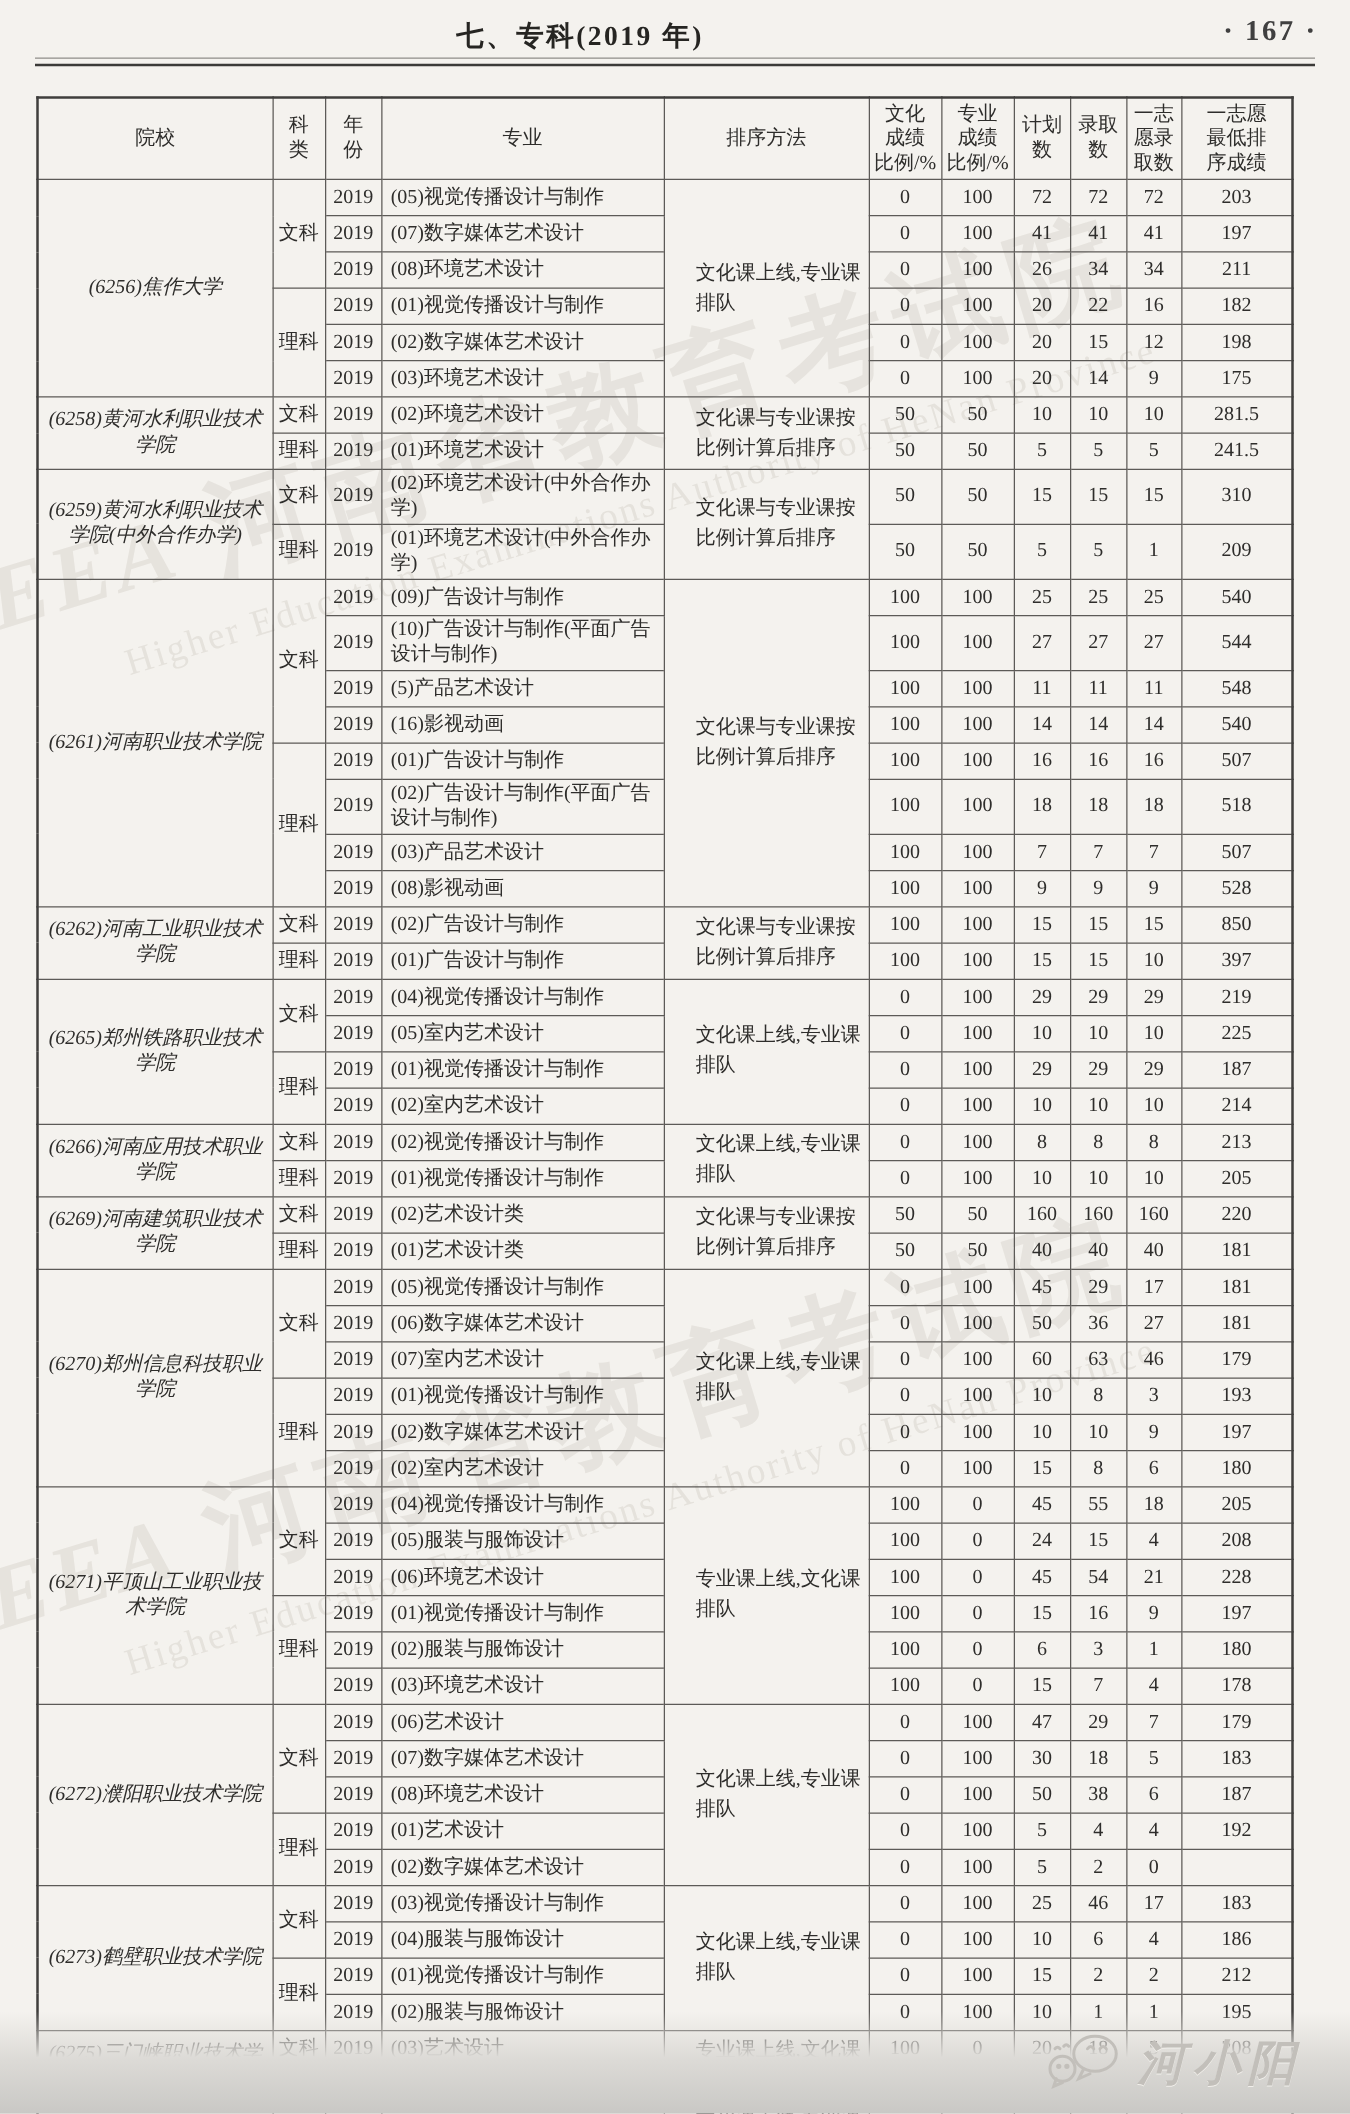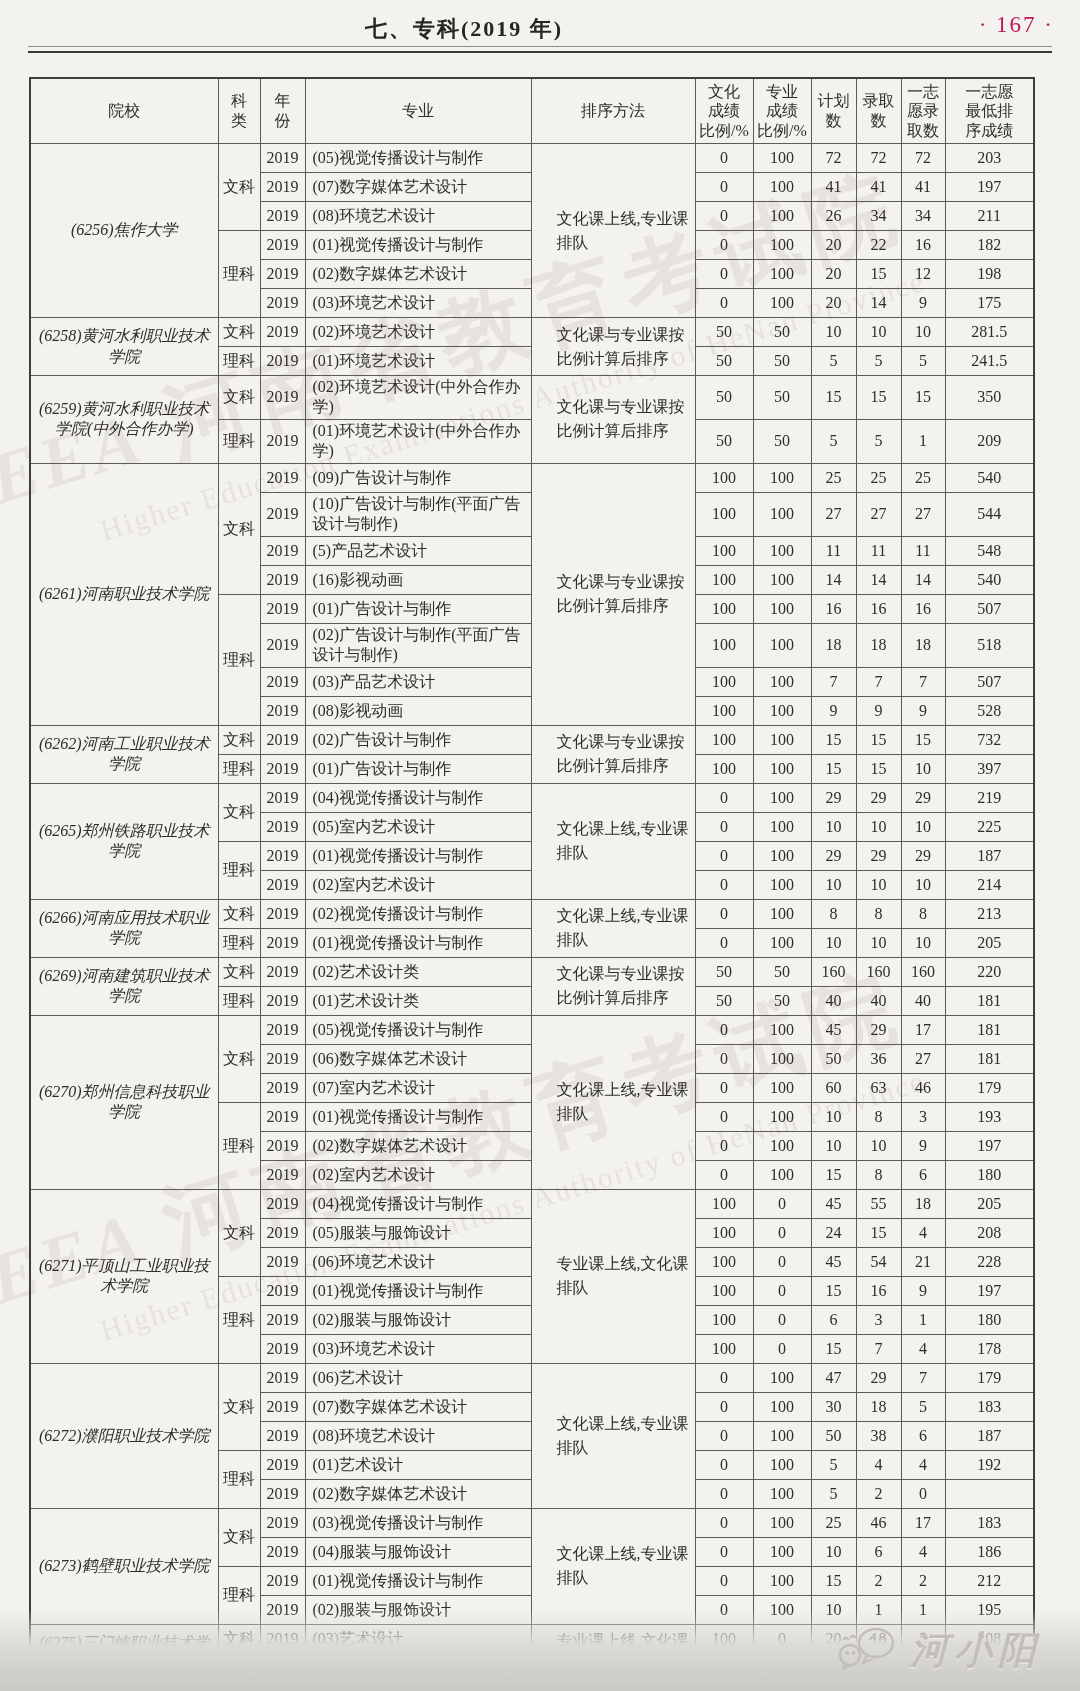--- a/index.html
+++ b/index.html
@@ -9,21 +9,21 @@
     font-family:"Liberation Serif","DejaVu Serif",serif;
     color:#2e2d2b;
   }
   
   .page-title{
     position:absolute;top:14px;left:0;width:928px;text-align:center;
     font-size:22px;font-weight:bold;letter-spacing:2px;color:#262522;
   }
   .page-number{
     position:absolute;top:12px;right:26px;
-    font-size:23px;font-weight:normal;letter-spacing:2px;color:#be185d;
+    font-size:23px;font-weight:bold;letter-spacing:2px;color:#404040;
   }
   .header-rule{
     position:absolute;top:46px;left:28px;width:1024px;height:4px;
     border-top:1px solid #8f8d89;border-bottom:2px solid #3b3a38;
   }
   
   .watermark{
     position:absolute;left:-60px;width:1400px;
     transform:rotate(-17deg);transform-origin:left center;
     z-index:0;opacity:.55;pointer-events:none;white-space:nowrap;
@@ -236,21 +236,21 @@
         <td class="col-college" rowspan="2">(6259)黄河水利职业技术学院(中外合作办学)</td>
         <td class="col-cat">文科</td>
         <td class="col-year">2019</td>
         <td class="col-major">(02)环境艺术设计(中外合作办学)</td>
         <td class="col-method" rowspan="2">文化课与专业课按比例计算后排序</td>
         <td class="col-num">50</td>
         <td class="col-num">50</td>
         <td class="col-num">15</td>
         <td class="col-num">15</td>
         <td class="col-num">15</td>
-        <td class="col-num">350</td>
+        <td class="col-num">310</td>
       </tr>
       <tr>
         <td class="col-cat">理科</td>
         <td class="col-year">2019</td>
         <td class="col-major">(01)环境艺术设计(中外合作办学)</td>
         <td class="col-num">50</td>
         <td class="col-num">50</td>
         <td class="col-num">5</td>
         <td class="col-num">5</td>
         <td class="col-num">1</td>
@@ -344,21 +344,21 @@
         <td class="col-college" rowspan="2">(6262)河南工业职业技术学院</td>
         <td class="col-cat">文科</td>
         <td class="col-year">2019</td>
         <td class="col-major">(02)广告设计与制作</td>
         <td class="col-method" rowspan="2">文化课与专业课按比例计算后排序</td>
         <td class="col-num">100</td>
         <td class="col-num">100</td>
         <td class="col-num">15</td>
         <td class="col-num">15</td>
         <td class="col-num">15</td>
-        <td class="col-num">732</td>
+        <td class="col-num">850</td>
       </tr>
       <tr>
         <td class="col-cat">理科</td>
         <td class="col-year">2019</td>
         <td class="col-major">(01)广告设计与制作</td>
         <td class="col-num">100</td>
         <td class="col-num">100</td>
         <td class="col-num">15</td>
         <td class="col-num">15</td>
         <td class="col-num">10</td>

